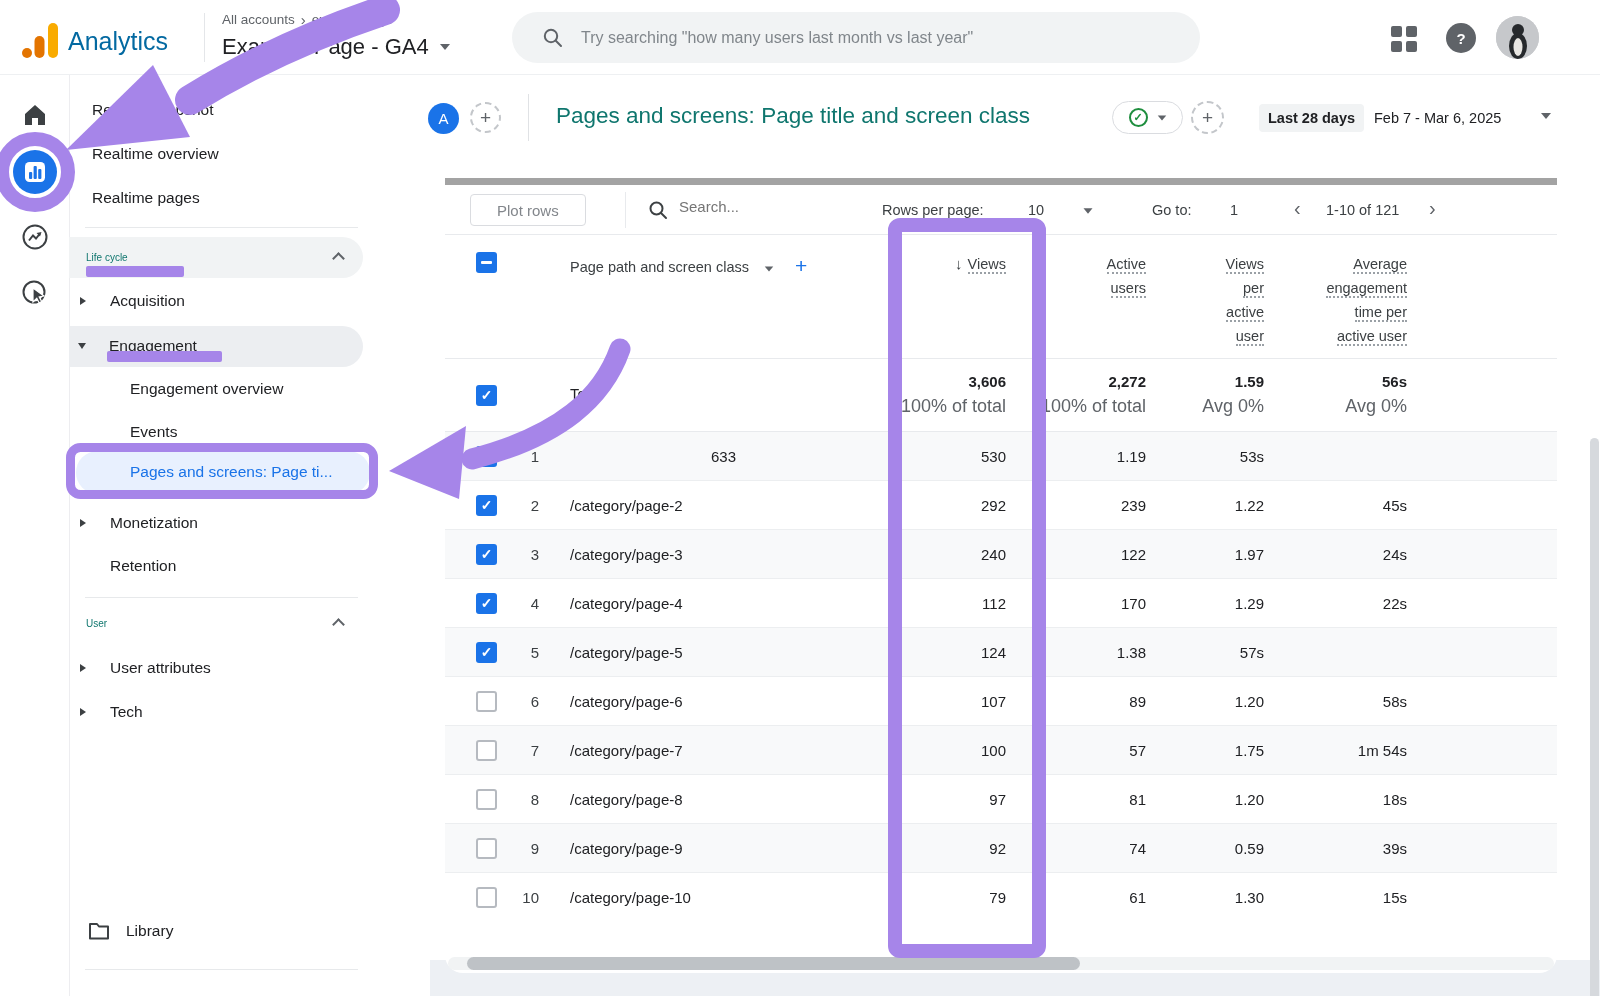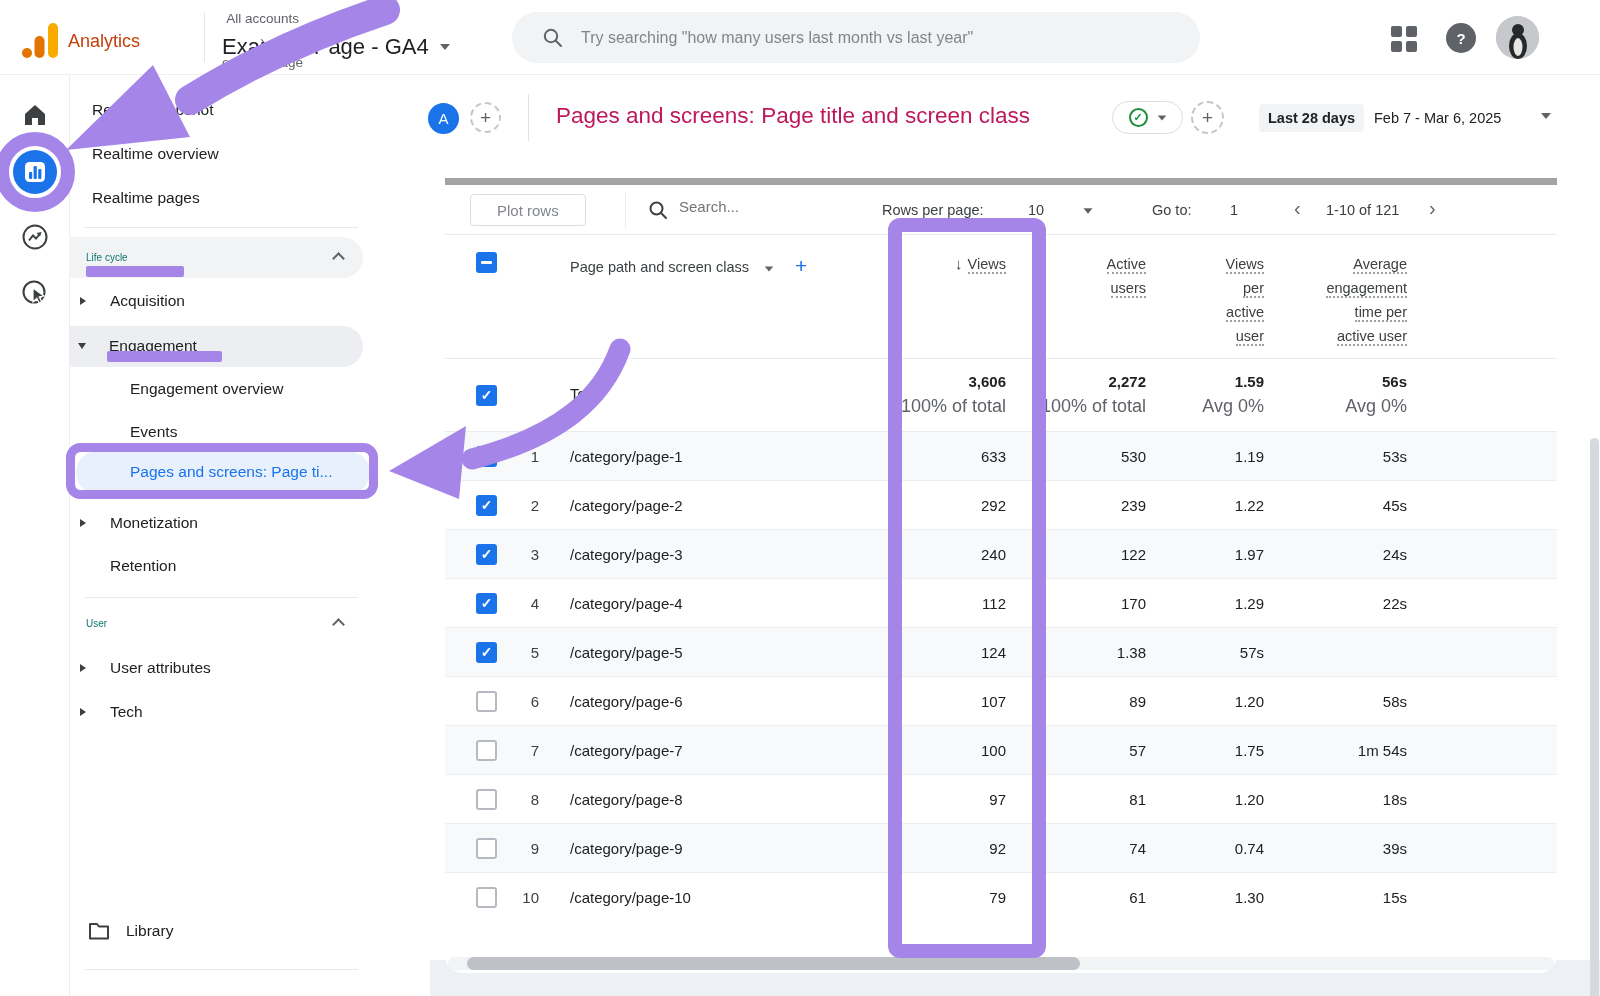--- a/index.html
+++ b/index.html
@@ -2,23 +2,23 @@
 <html><head>
 <meta charset="utf-8">
 <style>
   * { margin:0; padding:0; box-sizing:border-box; font-family:"Liberation Sans",sans-serif; }
   html,body { width:1600px; height:996px; background:#fff; overflow:hidden; }
   .page { position:relative; width:1600px; height:996px; background:#fff; }
   .abs { position:absolute; }
 
   
   .topbar { position:absolute; left:0; top:0; width:1600px; height:75px; background:#fff; border-bottom:1px solid #eef0f2; z-index:5; }
-  .brand-text { position:absolute; left:68px; top:22px; height:38px; display:flex; align-items:center; font-size:18px; color:#c2410c; }
+  .brand-text { position:absolute; left:68px; top:22px; height:38px; display:flex; align-items:center; font-size:25px; color:#0369a1; }
   .top-divider { position:absolute; left:204px; top:13px; width:1px; height:49px; background:#e4e6e9; }
-  .breadcrumb { position:absolute; left:222px; top:11px; font-size:13.5px; color:#5f6368; display:flex; gap:6px; align-items:center;flex-direction:column; }
+  .breadcrumb { position:absolute; left:222px; top:11px; font-size:13.5px; color:#5f6368; display:flex; gap:6px; align-items:center; }
   .prop-row { position:absolute; left:222px; top:30px; height:34px; display:flex; align-items:center; gap:11px; }
   .prop-row .name { font-size:22px; color:#202124; }
   .searchbar { position:absolute; left:512px; top:12px; width:688px; height:51px; background:#f1f3f4; border-radius:26px; display:flex; align-items:center; padding-left:30px; gap:18px; }
   .searchbar input { border:none; outline:none; background:transparent; font-size:16px; color:#202124; width:560px; }
   .searchbar input::placeholder { color:#80868b; }
   .grid-icon { position:absolute; left:1391px; top:26px; width:26px; height:26px; display:grid; grid-template-columns:11px 11px; grid-template-rows:11px 11px; gap:4px; }
   .grid-icon div { background:#5f6368; border-radius:2px; }
   .help-btn { position:absolute; left:1446px; top:23px; width:30px; height:30px; border-radius:50%; background:#5f6368; color:#fff; font-size:15px; font-weight:700; display:flex; align-items:center; justify-content:center; }
   .avatar { position:absolute; left:1496px; top:16px; width:43px; height:43px; border-radius:50%; background:#cbcdd0; overflow:hidden; }
 
@@ -39,21 +39,21 @@
   .nav-item { position:absolute; height:28px; display:flex; align-items:center; font-size:15.5px; color:#202124; z-index:2; }
   .nav-header { color:#0f766e; font-size:10px; }
   .nav-pill { position:absolute; z-index:1; }
   .nav-div { position:absolute; left:85px; width:273px; height:1px; background:#e7e9eb; }
   .nav-blue { color:#1a73e8; }
 
   
   .ws-circle { position:absolute; left:428px; top:103px; width:31px; height:31px; border-radius:50%; background:#1a73e8; color:#fff; font-size:15px; display:flex; align-items:center; justify-content:center; z-index:3; }
   .dash-circle { border:2px dashed #c3c6ca; border-radius:50%; display:flex; align-items:center; justify-content:center; color:#5f6368; position:absolute; z-index:3; }
   .rep-divider { position:absolute; left:528px; top:94px; width:1px; height:47px; background:#e0e2e5; }
-  .rep-title { position:absolute; left:556px; top:103px; font-size:22.5px; color:#be185d; }
+  .rep-title { position:absolute; left:556px; top:103px; font-size:22.5px; color:#0f766e; }
   .check-pill { position:absolute; left:1112px; top:101px; width:71px; height:33px; border:1px solid #dadce0; border-radius:17px; display:flex; align-items:center; justify-content:center; gap:9px; }
   .green-check { width:19px; height:19px; border:2px solid #1e8e3e; border-radius:50%; color:#1e8e3e; font-size:11px; font-weight:700; display:flex; align-items:center; justify-content:center; }
   .date-preset { position:absolute; left:1259px; top:104px; height:28px; background:#f1f3f4; border-radius:4px; padding:0 9px; display:flex; align-items:center; font-size:14.5px; font-weight:700; color:#202124; }
   .date-range { position:absolute; left:1374px; top:104px; height:28px; display:flex; align-items:center; font-size:14.5px; color:#202124; }
 
   
   .bottom-strip { position:absolute; left:430px; top:960px; width:1170px; height:36px; background:#edf0f4; z-index:1; }
   .card { position:absolute; left:445px; top:178px; width:1112px; height:795px; background:#fff; border-top:7px solid #a3a3a3; border-radius:0 0 18px 18px; z-index:2; }
   .toolbar { position:relative; height:50px; border-bottom:1px solid #e8eaed; font-size:14.5px; color:#3c4043; }
   .plot-rows { position:absolute; left:25px; top:9px; height:32px; padding:0 26px; border:1px solid #dadce0; border-radius:4px; background:#fff; font-size:15px; color:#82868b; display:flex; align-items:center; }
@@ -332,21 +332,20 @@
       </div>
       <div></div>
     </div>
 
     <div id="tbody">
         <div class="trow drow alt">
           <div class="cell cbcell">
             <div class="cb checked">✓</div>
           </div>
           <div class="cell numcell">1</div>
-          <div class="cell pathcell">/category/page-1</div>
           <div class="cell valcell">633</div>
           <div class="cell valcell">530</div>
           <div class="cell valcell">1.19</div>
           <div class="cell valcell">53s</div>
         </div>
         <div class="trow drow">
           <div class="cell cbcell">
             <div class="cb checked">✓</div>
           </div>
           <div class="cell numcell">2</div>
@@ -422,21 +421,21 @@
           <div class="cell valcell">18s</div>
         </div>
         <div class="trow drow alt">
           <div class="cell cbcell">
             <div class="cb empty"></div>
           </div>
           <div class="cell numcell">9</div>
           <div class="cell pathcell">/category/page-9</div>
           <div class="cell valcell">92</div>
           <div class="cell valcell">74</div>
-          <div class="cell valcell">0.74</div>
+          <div class="cell valcell">0.59</div>
           <div class="cell valcell">39s</div>
         </div>
         <div class="trow drow">
           <div class="cell cbcell">
             <div class="cb empty"></div>
           </div>
           <div class="cell numcell">10</div>
           <div class="cell pathcell">/category/page-10</div>
           <div class="cell valcell">79</div>
           <div class="cell valcell">61</div>

